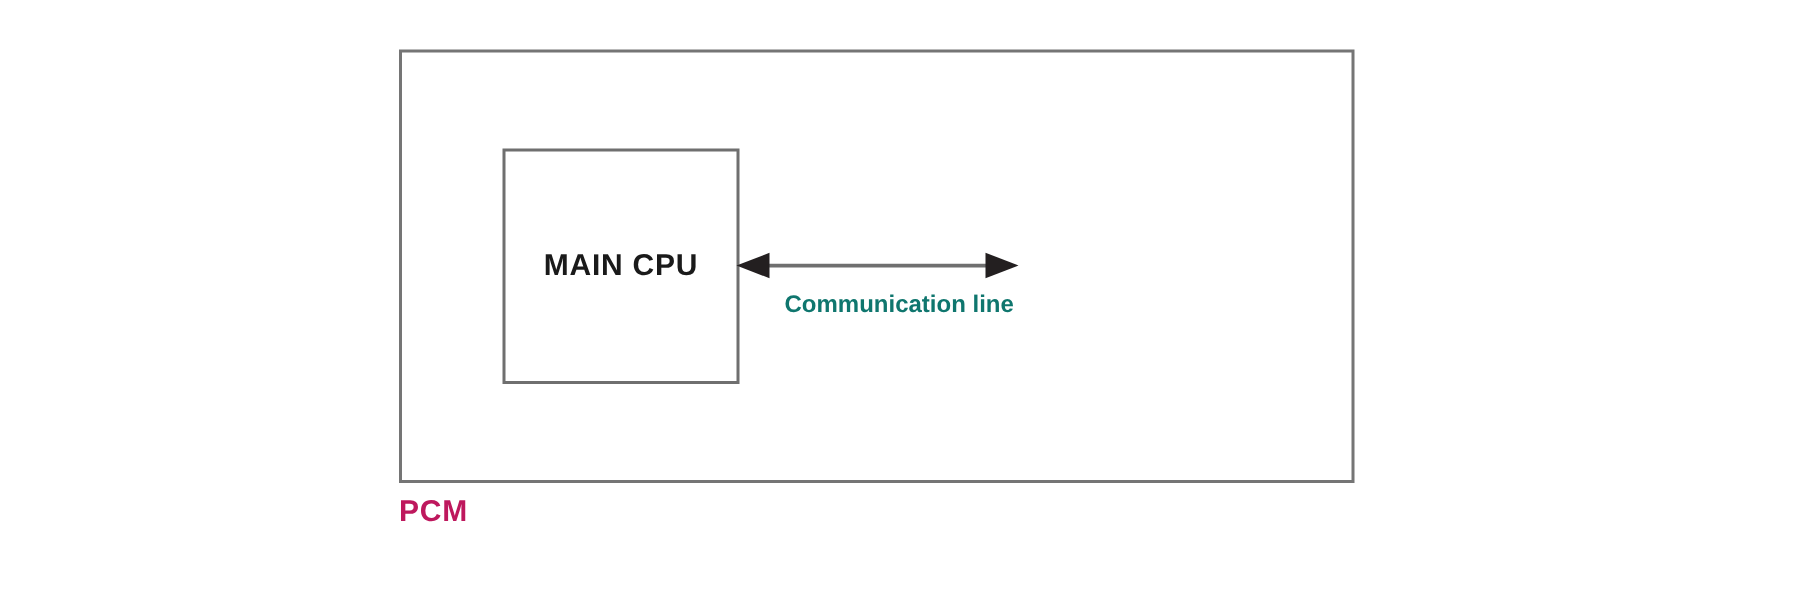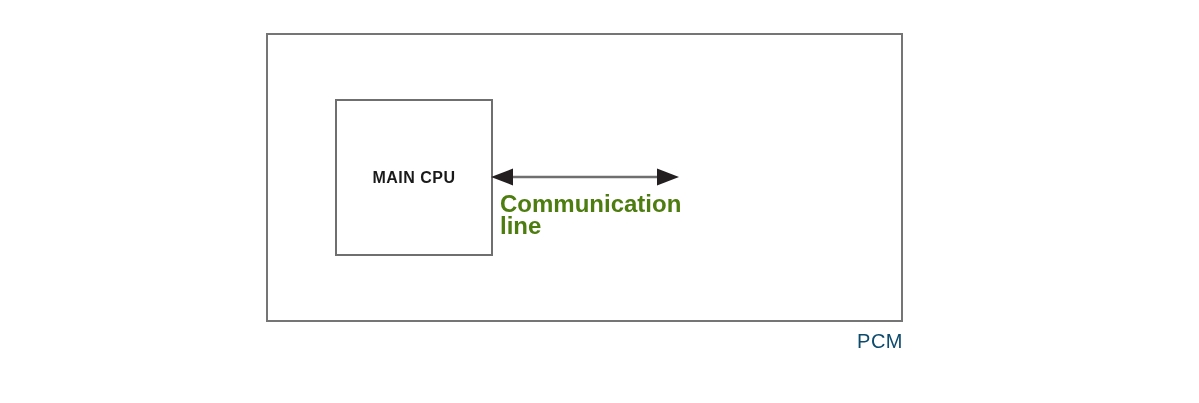--- a/index.html
+++ b/index.html
@@ -26,21 +26,21 @@
     background: #ffffff;
   }
   .cpu-box {
     position: absolute;
     border: 2px solid #6f6f6f;
     box-sizing: border-box;
     background: #ffffff;
     display: flex;
     align-items: center;
     justify-content: center;
-    font-size: 16px;
+    font-size: 20px;
     font-weight: bold;
     color: #1a1a1a;
     letter-spacing: 0.5px;
   }
   .cpu-box.main {
     left: 335px;
     top: 99px;
     width: 158px;
     height: 157px;
   }
@@ -50,37 +50,37 @@
     width: 156px;
     height: 155px;
   }
   .arrow {
     position: absolute;
     left: 490px;
     top: 164px;
   }
   .comm-label {
     position: absolute;
-    left: 500px;
+    left: 523px;
     top: 193px;
     width: 160px;
-    font-size: 24px;
+    font-size: 16px;
     font-weight: bold;
-    color: #4d7c0f;
+    color: #0f766e;
     line-height: 22px;
   }
   .pcm-label {
     position: absolute;
     left: 266px;
     top: 330px;
     width: 637px;
-    text-align: right;
+    text-align: left;
     font-size: 20px;
-    font-weight: normal;
-    color: #0c4a6e;
+    font-weight: bold;
+    color: #be185d;
     letter-spacing: 0.5px;
   }
 </style>
 </head>
 <body>
 
 <div class="canvas">
 
   <div class="pcm-box"></div>
 

